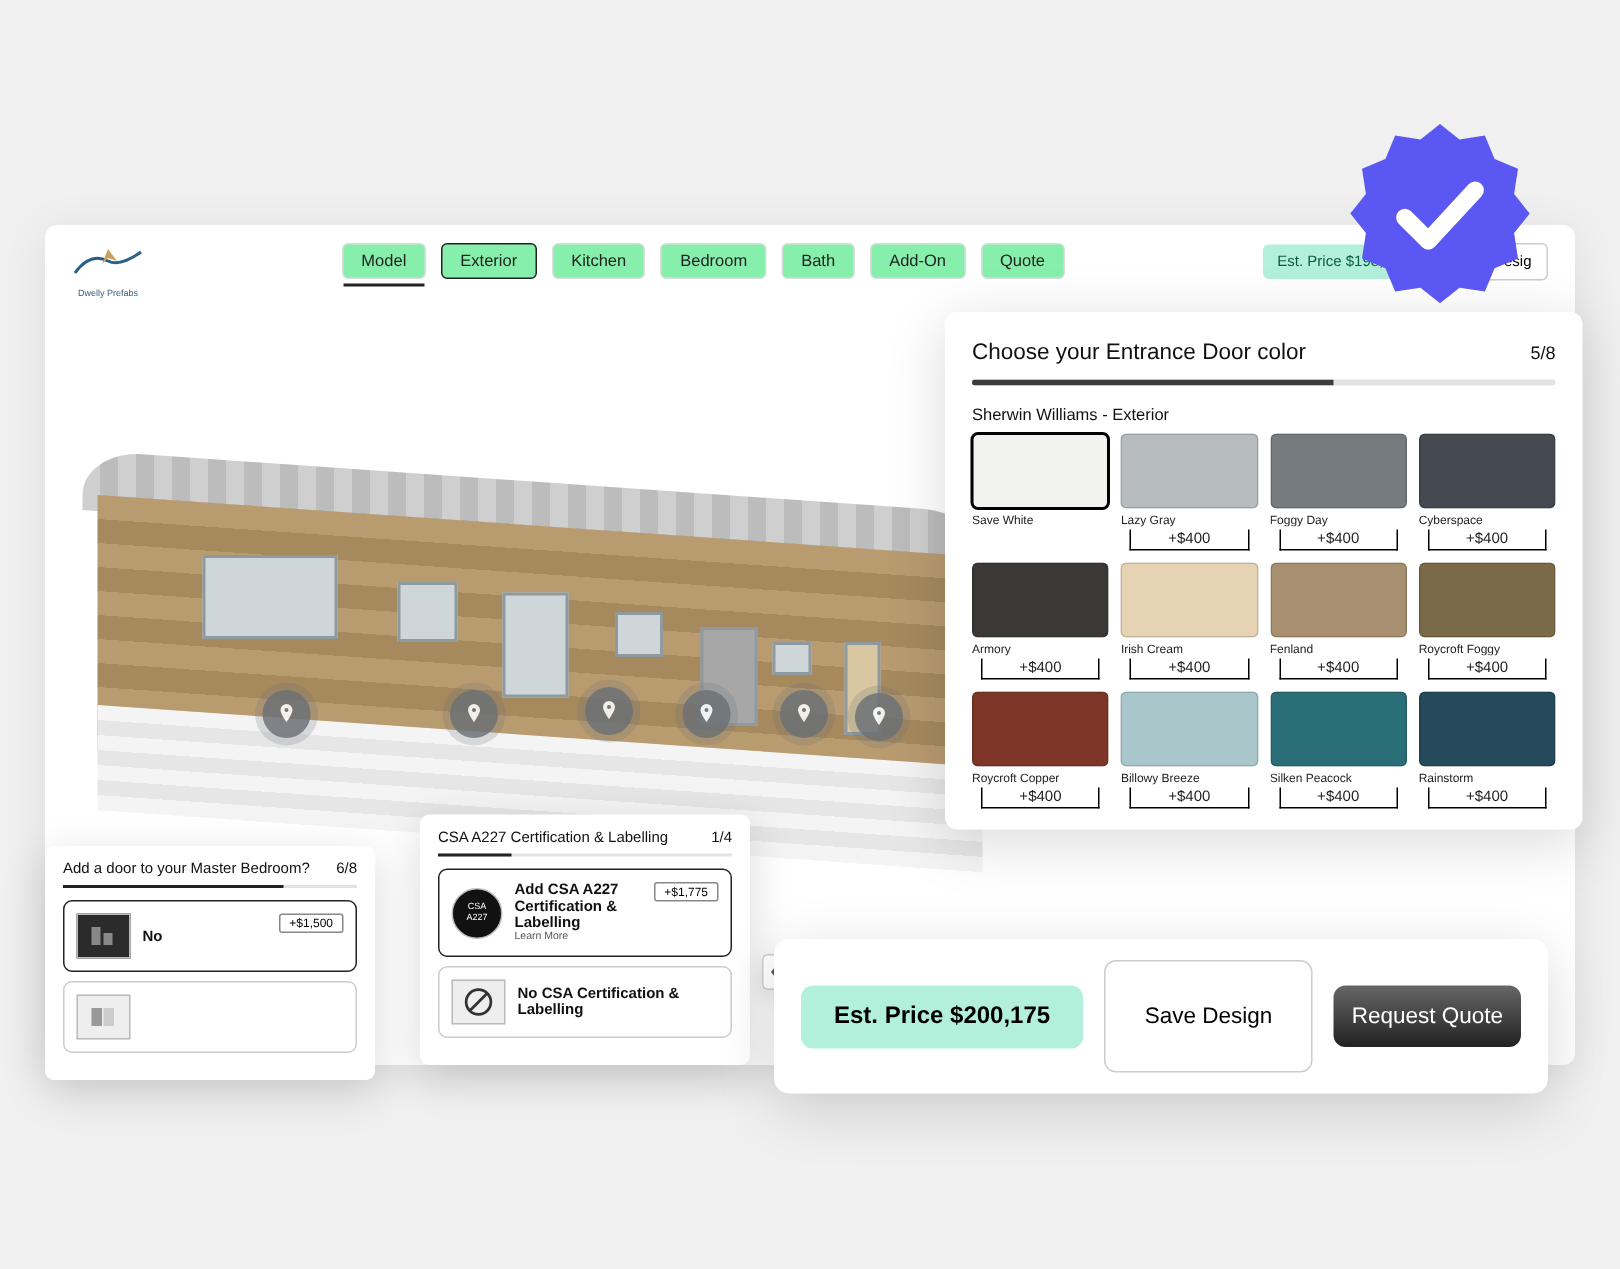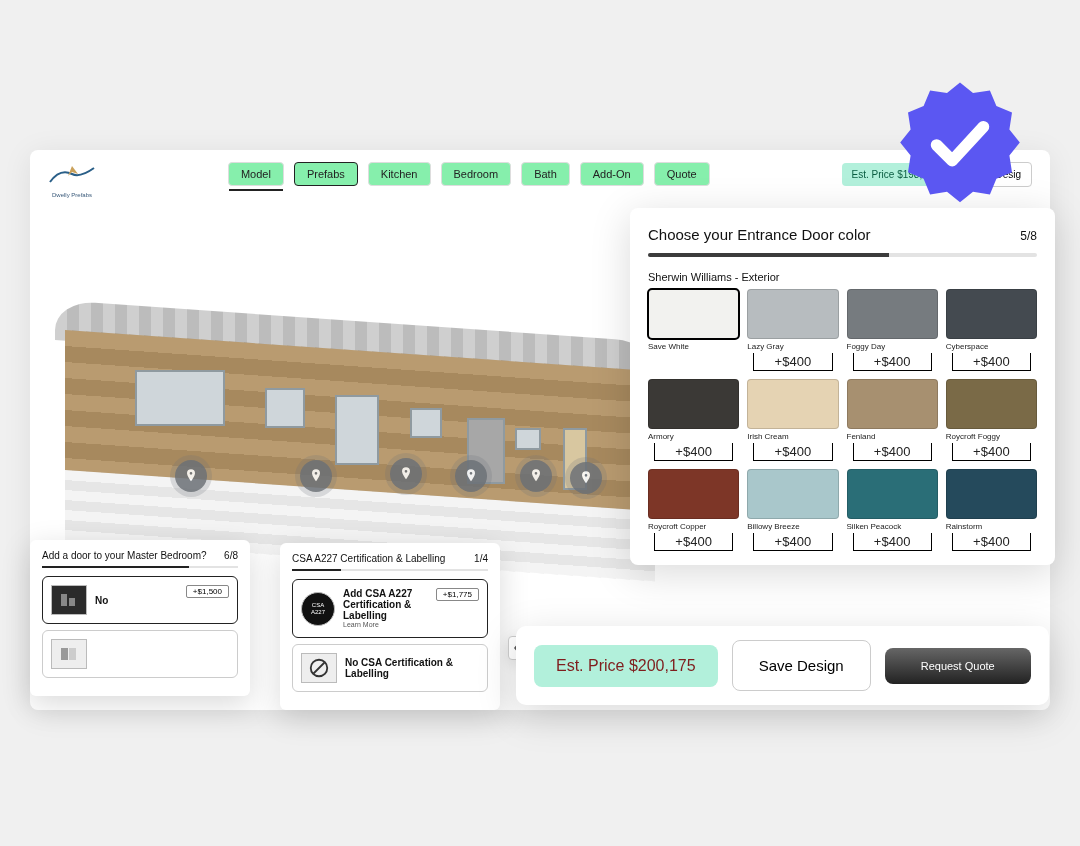--- a/index.html
+++ b/index.html
@@ -40,43 +40,43 @@
   .panel-title { font-size:15px; color:#111; }
   .panel-step { font-size:12px; color:#111; }
   .progress { height:4px; width:100%; background:#e3e3e3; border-radius:2px; margin:10px 0 14px; overflow:hidden;}
   .progress > div { height:100%; background:#3c3c3c; }
   .panel-sub { font-size:11px; color:#111; margin-bottom:6px; }
   .swatch-grid { display:grid; grid-template-columns:repeat(4,1fr); gap:8px; }
   .swatch { display:flex; flex-direction:column; }
   .chip { height:50px; border-radius:4px; border:1px solid rgba(0,0,0,.15); cursor:pointer; }
   .chip.selected { outline:2px solid #000; outline-offset:-1px; }
   .sw-name { font-size:8px; color:#222; margin-top:3px; white-space:nowrap; overflow:hidden; text-overflow:ellipsis;}
-  .sw-price { font-size:13px; color:#222; text-align:center; border:1px solid #000; border-top:none; padding:1px 0; margin:2px 6px 0; }
+  .sw-price { font-size:10px; color:#222; text-align:center; border:1px solid #000; border-top:none; padding:1px 0; margin:2px 6px 0; }
 
   
   .callout { position:absolute; background:#fff; border-radius:6px; padding:10px 12px 12px; box-shadow:0 8px 30px rgba(0,0,0,.15); }
   .callout .c-head { display:flex; justify-content:space-between; font-size:10px; color:#111; }
   .callout .c-prog { height:2px; background:#e3e3e3; margin:5px 0 8px;}
   .callout .c-prog>div{height:100%;background:#222;}
   .opt { display:flex; align-items:center; gap:8px; border:1px solid #222; border-radius:6px; padding:8px; margin-bottom:6px; cursor:pointer;}
   .opt.alt { border-color:#ccc; }
   .thumb { width:36px; height:30px; background:#eee; border:1px solid #bbb; flex-shrink:0; display:flex; align-items:center; justify-content:center;}
   .thumb.dark{ background:#2b2b2b;}
   .thumb.round{ border-radius:50%; background:#111; color:#fff; font-size:6px; width:34px; height:34px; text-align:center; line-height:1.1; padding:2px;}
   .thumb.ban svg{ width:22px; height:22px; stroke:#333;}
   .opt-body { flex:1; }
   .opt-title { font-size:10px; font-weight:600; color:#111;}
   .opt-desc { font-size:7px; color:#555; line-height:1.2; }
   .opt-price { font-size:8px; border:1px solid #888; padding:1px 6px; border-radius:2px; align-self:flex-start;}
 
   
   .action-bar { position:absolute; left:516px; top:626px; display:flex; gap:14px; align-items:center; background:#fff; padding:14px 18px; border-radius:10px; box-shadow:0 10px 40px rgba(0,0,0,.15);}
-  .ab-est { background:#b2f0db; color:#7f1d1d; font-size:16px; font-weight:400; padding:12px 22px; border-radius:8px; }
-  .ab-save { background:#fff; border:1px solid #ccc; font-size:15px; padding:16px 26px; border-radius:8px; cursor:pointer;}
-  .ab-quote { background:linear-gradient(180deg,#666,#222); color:#fff; font-size:11px; padding:12px 36px; border-radius:8px; cursor:pointer; border:none;}
+  .ab-est { background:#b2f0db; color:#000000; font-size:16px; font-weight:700; padding:12px 22px; border-radius:8px; }
+  .ab-save { background:#fff; border:1px solid #ccc; font-size:15px; padding:28px 26px; border-radius:8px; cursor:pointer;}
+  .ab-quote { background:linear-gradient(180deg,#666,#222); color:#fff; font-size:15px; padding:12px 12px; border-radius:8px; cursor:pointer; border:none;}
 
   .pan-icon { position:absolute; left:508px; top:636px; width:24px; height:24px; border:1px solid #ccc; border-radius:4px; display:flex; align-items:center; justify-content:center; background:#fff; box-shadow:0 4px 14px rgba(0,0,0,.1);}
   .pan-icon svg{width:14px;height:14px;stroke:#555;}
 
   
   .verify-badge { position:absolute; right:55px; top:80px; width:130px; height:130px; }
 </style>
 </head>
 <body>
 
@@ -84,21 +84,21 @@
   <div class="topbar">
     <div class="logo">
       <svg viewBox="0 0 48 24">
           <path d="M2 20 Q 12 6 24 12 Q 32 16 46 6" fill="none" stroke="#2a5f88" stroke-width="2"></path>
           <path d="M24 4 L30 12 L24 10 L20 14 Z" fill="#caa15a"></path>
         </svg>
       <span class="logo-text">Dwelly Prefabs</span>
     </div>
     <div class="tabs" id="tabs">
         <button class="tab completed">Model</button>
-        <button class="tab active">Prefabs</button>
+        <button class="tab active">Exterior</button>
         <button class="tab">Kitchen</button>
         <button class="tab">Bedroom</button>
         <button class="tab">Bath</button>
         <button class="tab">Add-On</button>
         <button class="tab">Quote</button>
       </div>
     <div class="top-right">
       <div class="pill-mint">Est. Price $198,000</div>
       <button class="btn-white">Save Desig</button>
     </div>
@@ -214,21 +214,21 @@
         <div class="sw-price">+$400</div>
       </div>
       <div class="swatch">
         <div class="chip" style="background: rgb(37, 74, 92);"></div>
         <div class="sw-name">Rainstorm</div>
         <div class="sw-price">+$400</div>
       </div>
     </div>
 </div>
 
-<div class="callout" style="left:30px; top:540px; width:220px;">
+<div class="callout" style="left:30px; top:564px; width:220px;">
   <div class="c-head">
     <span>Add a door to your Master Bedroom?</span>
     <span>6/8</span>
   </div>
   <div class="c-prog">
       <div id="ca-prog" style="width: 75%;"></div>
     </div>
   <div class="opt">
     <div class="thumb dark">
         <svg width="20" height="16">

